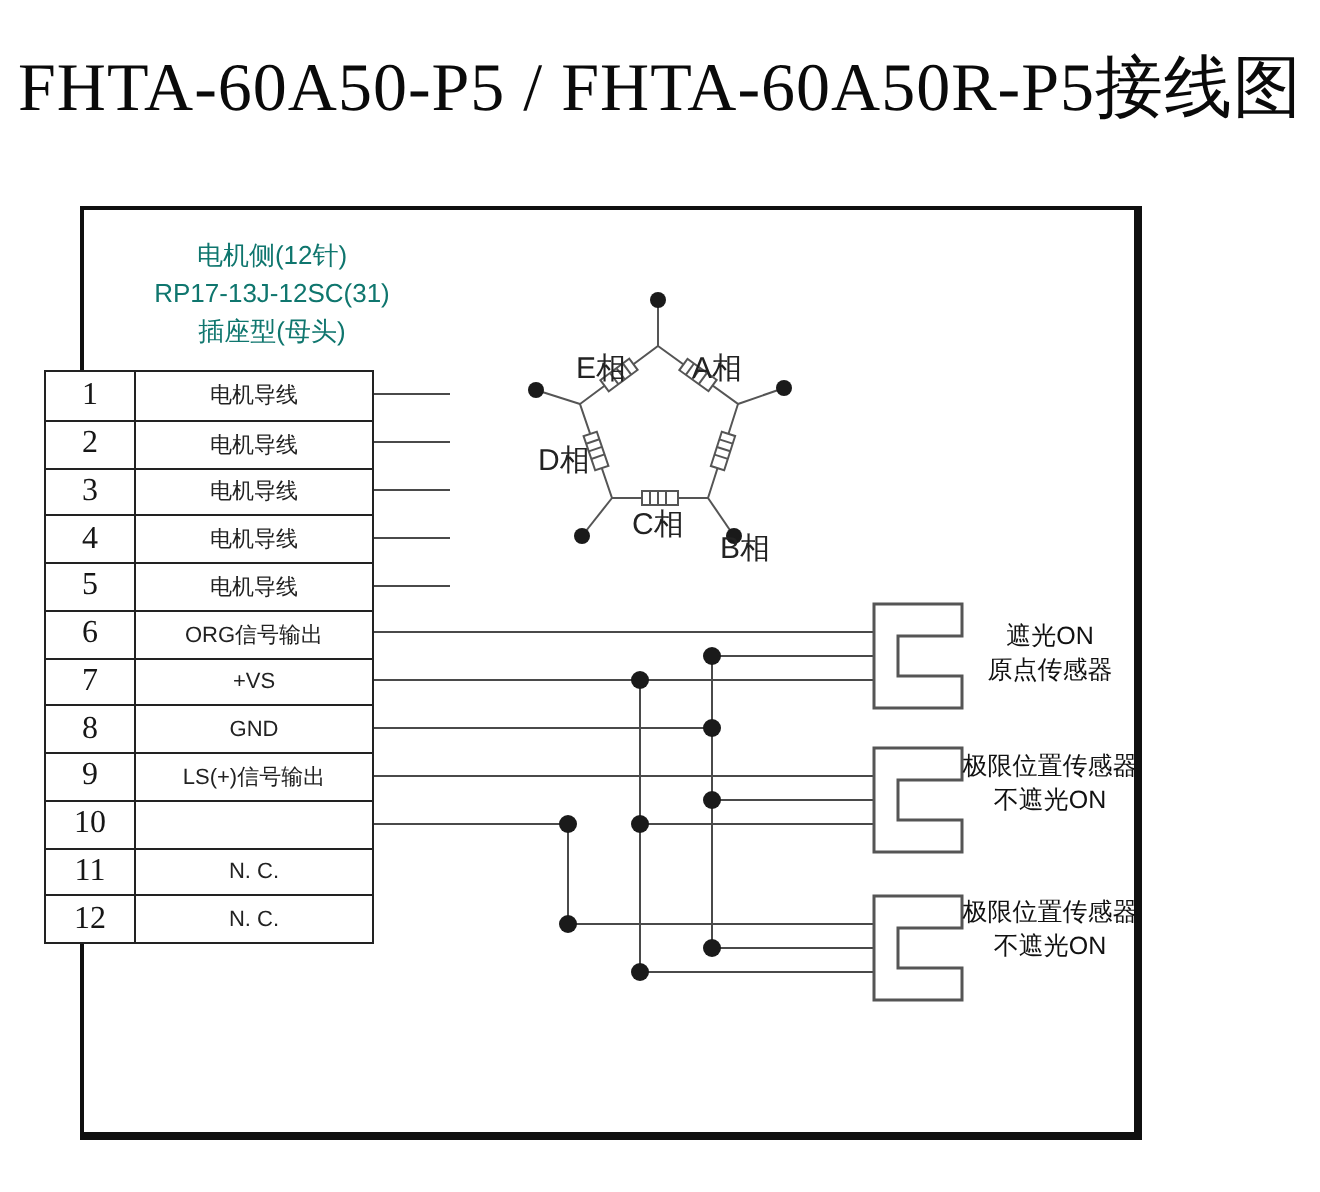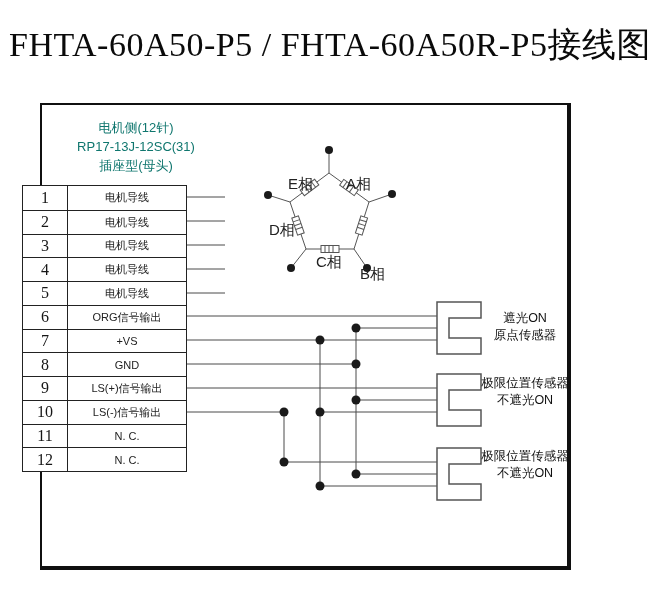--- a/index.html
+++ b/index.html
@@ -193,21 +193,20 @@
     <div class="pin-row">
         <div class="pin-num">8</div>
         <div class="pin-label">GND</div>
       </div>
     <div class="pin-row">
         <div class="pin-num">9</div>
         <div class="pin-label">LS(+)信号输出</div>
       </div>
     <div class="pin-row">
         <div class="pin-num">10</div>
-        <div class="pin-label">LS(-)信号输出</div>
       </div>
     <div class="pin-row">
         <div class="pin-num">11</div>
         <div class="pin-label">N. C.</div>
       </div>
     <div class="pin-row">
         <div class="pin-num">12</div>
         <div class="pin-label">N. C.</div>
       </div>
   </div>

